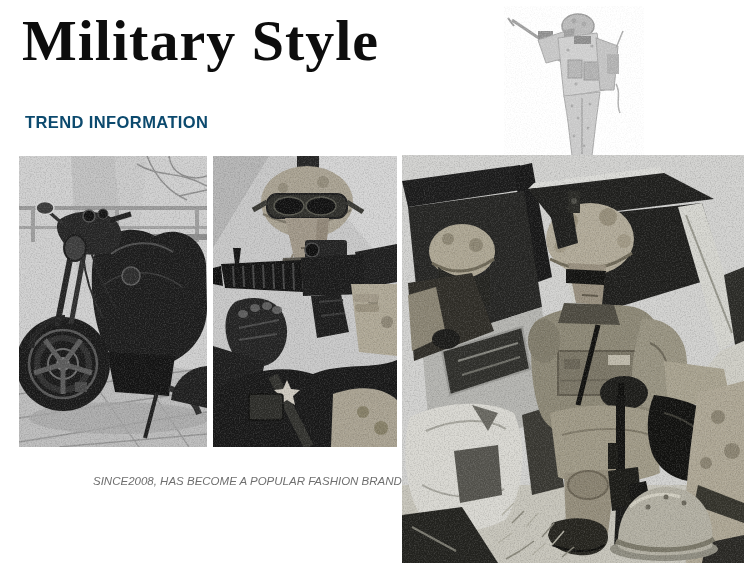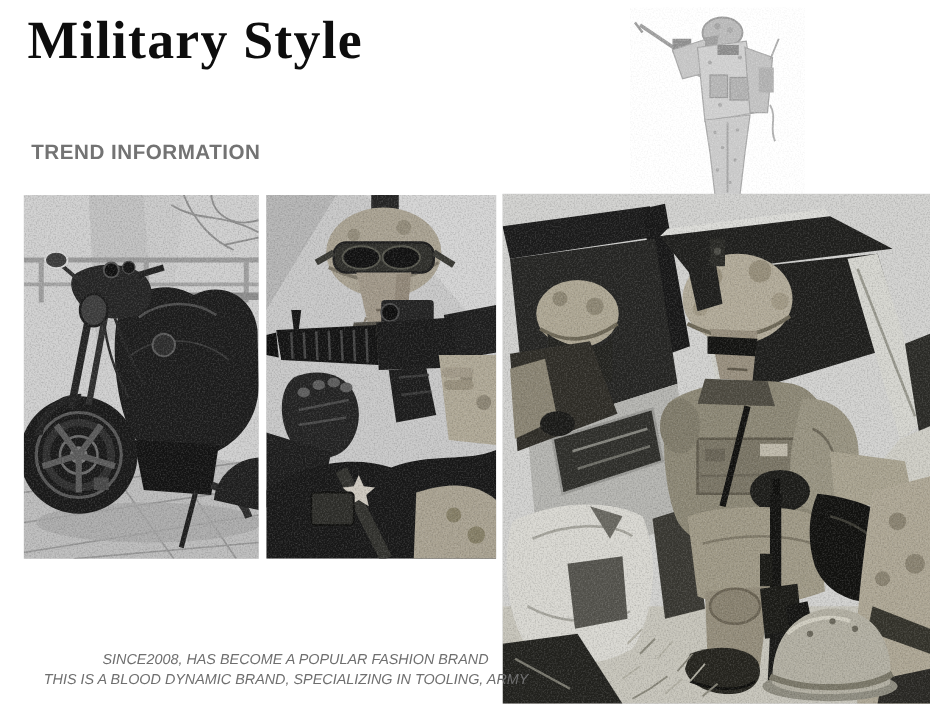--- a/index.html
+++ b/index.html
@@ -3,37 +3,37 @@
 <meta charset="utf-8">
 <style>
   html,body{margin:0;padding:0;}
   body{
     width:750px;height:576px;position:relative;background:#ffffff;
     font-family:"Liberation Sans","DejaVu Sans",sans-serif;overflow:hidden;
   }
   .page-title{
     position:absolute;left:22px;top:8px;margin:0;
     font-family:"Liberation Serif","DejaVu Serif",serif;
-    font-weight:700;font-size:43px;line-height:1.15;color:#0d0d0d;letter-spacing:1px;
+    font-weight:700;font-size:58px;line-height:1.15;color:#0d0d0d;letter-spacing:1px;
     white-space:nowrap;
   }
   .trend-heading{
     position:absolute;left:25px;top:113px;margin:0;
-    font-size:16.5px;font-weight:700;color:#737373;letter-spacing:.4px;
+    font-size:16.5px;font-weight:700;color:#0c4a6e;letter-spacing:.4px;
     white-space:nowrap;
   }
   .sketch{position:absolute;left:504px;top:6px;width:140px;height:150px;}
   .photo{position:absolute;overflow:hidden;background:#d2d2d2;}
   #photo-motorcycle{left:19px;top:156px;width:188px;height:291px;}
   #photo-soldier{left:213px;top:156px;width:184px;height:291px;}
   #photo-vehicle{left:402px;top:155px;width:342px;height:408px;}
   .photo svg,.sketch svg{display:block;width:100%;height:100%;}
   .brand-statement{
-    position:absolute;left:35px;top:474px;width:356px;
-    font-size:11.5px;font-style:italic;color:#6f6f6f;line-height:15.5px;margin-top:47px;
+    position:absolute;left:46px;top:474px;width:356px;
+    font-size:11.5px;font-style:italic;color:#6f6f6f;line-height:15.5px;
   }
   .brand-statement p{margin:0;white-space:nowrap;}
   .brand-statement .indent{padding-left:47px;}
 </style>
 </head>
 <body>
 
 <svg width="0" height="0" style="position:absolute" aria-hidden="true">
   <defs>
     <filter id="gd" x="0%" y="0%" width="100%" height="100%">
@@ -357,14 +357,13 @@
         <circle cx="282" cy="348" r="2.5" fill="#6b685c"></circle>
       <circle cx="264" cy="342" r="2.5" fill="#6b685c"></circle>
     </g>
     <rect width="342" height="408" filter="url(#gd)" opacity="0.26"></rect>
     <rect width="342" height="408" filter="url(#gl)" opacity="0.28"></rect>
   </svg>
 </div>
 
 <div class="brand-statement">
   <p class="indent">SINCE2008, HAS BECOME A POPULAR FASHION BRAND</p>
-  <p>THIS IS A BLOOD DYNAMIC BRAND, SPECIALIZING IN TOOLING, ARMY</p>
 </div>
 
 </body></html>

